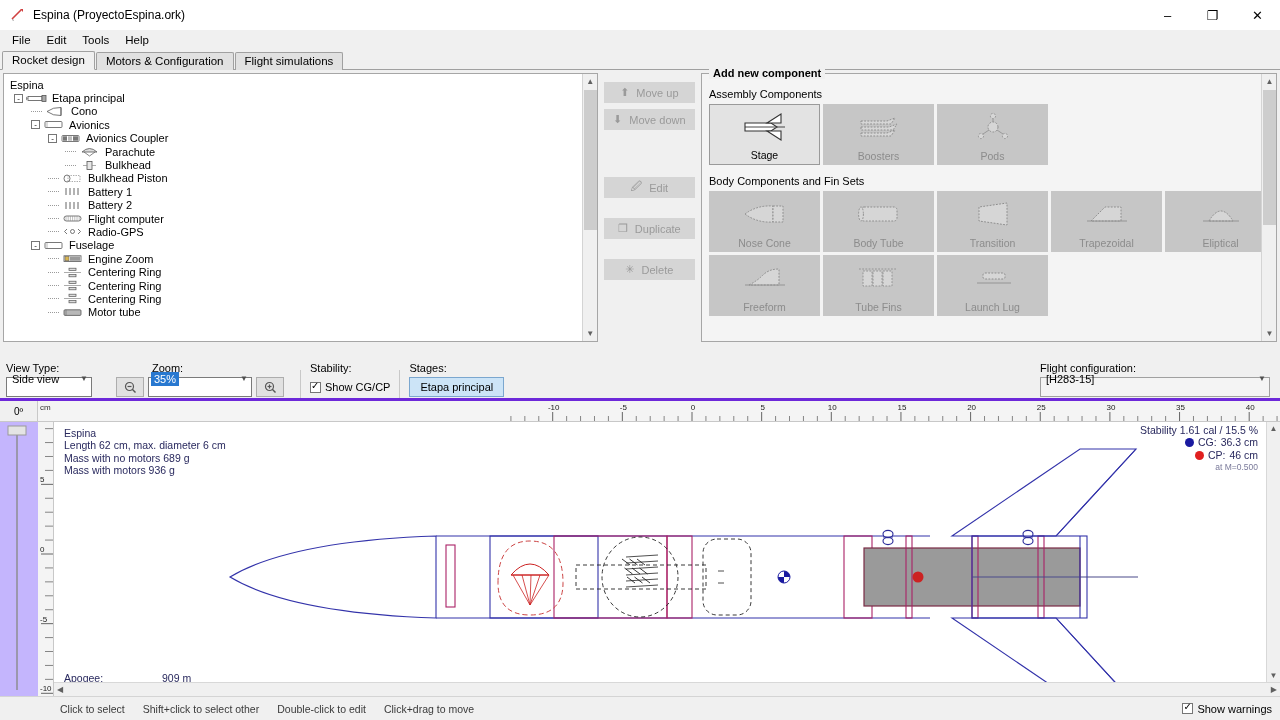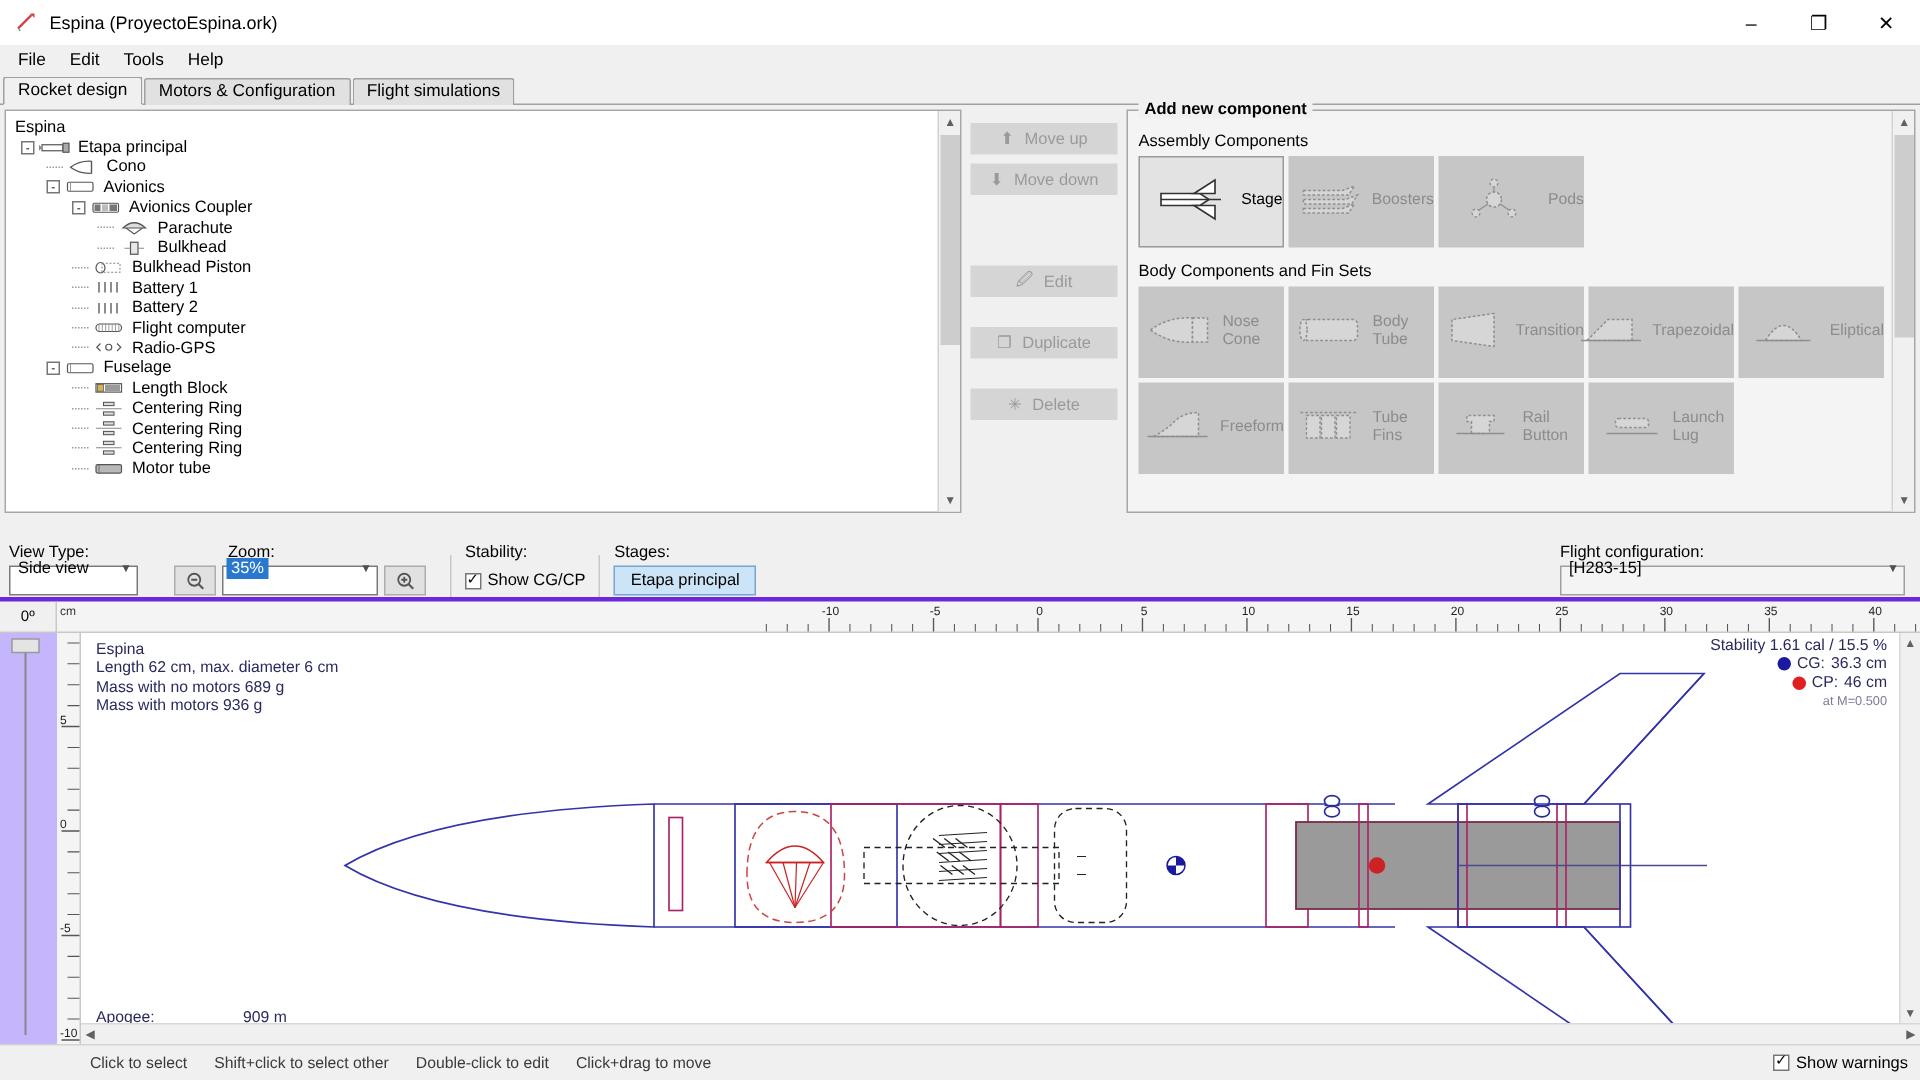--- a/index.html
+++ b/index.html
@@ -68,22 +68,22 @@
   
   .addpanel {
     flex: 1; border: 1px solid #a6a6a6; background: #f4f4f4; position: relative;
     padding: 0;
   }
   .addpanel-title { position: absolute; top: -7px; left: 7px; background: #f0f0f0; padding: 0 4px; font-weight: bold; font-size: 11px; }
   .addpanel-inner { padding: 14px 0 0 7px; height: 100%; overflow: hidden; position: relative; }
   .group-label { font-size: 11px; margin: 0 0 4px 0; }
   .comp-grid { display: flex; gap: 3px; margin-bottom: 10px; }
   .comp-btn {
-    width: 97px; height: 61px; background: #c6c6c6; display: flex; flex-direction: row;
-    align-items: center; justify-content: flex-end; padding-bottom: 3px; position: relative;
+    width: 111px; height: 61px; background: #c6c6c6; display: flex; flex-direction: column;
+    align-items: center; justify-content: flex-end; padding-bottom: 3px; position: relative; text-align: right;
   }
   .comp-btn.enabled { background: #e3e3e3; border: 1px solid #9a9a9a; }
   .comp-btn .clabel { font-size: 10.5px; color: #8c8c8c; }
   .comp-btn.enabled .clabel { color: #000; }
   .comp-icon { flex: 1; display: flex; align-items: center; justify-content: center; width: 100%; }
 
   
   .toolrow { flex: 0 0 40px; display: flex; align-items: flex-start; padding: 4px 0 0 0; position: relative; margin-top: 16px; }
   .tool-group { display: flex; flex-direction: column; }
   .tool-label { font-size: 11px; margin-bottom: 3px; }
@@ -285,21 +285,21 @@
             <span class="lbl">Fuselage</span>
           </div>
           <div class="tree-row">
             <span class="tree-indent" style="width: 38px;"></span>
             <span style="display: inline-block; width: 11px; border-top: 1px dotted rgb(154, 154, 154); height: 1px;"></span>
             <span class="ticon" style="margin-left: 3px;"><svg width="22" height="11" viewBox="0 0 22 11">
                 <rect x="2" y="2.8" width="17" height="5.6" fill="#fff" stroke="#555" stroke-width="0.8"></rect>
                 <rect x="3" y="3.4" width="4" height="4.4" fill="#d8b450" stroke="#555" stroke-width="0.5"></rect>
                 <rect x="8" y="3.4" width="10" height="4.4" fill="#9a9a9a"></rect>
               </svg></span>
-            <span class="lbl">Length Block</span>
+            <span class="lbl">Engine Zoom</span>
           </div>
           <div class="tree-row">
             <span class="tree-indent" style="width: 38px;"></span>
             <span style="display: inline-block; width: 11px; border-top: 1px dotted rgb(154, 154, 154); height: 1px;"></span>
             <span class="ticon" style="margin-left: 3px;"><svg width="22" height="11" viewBox="0 0 22 11">
                 <line x1="2" y1="5.5" x2="19" y2="5.5" stroke="#888" stroke-width="0.7"></line>
                 <rect x="7" y="1.2" width="7" height="2.2" fill="#ddd" stroke="#555" stroke-width="0.7"></rect>
                 <rect x="7" y="7.6" width="7" height="2.2" fill="#ddd" stroke="#555" stroke-width="0.7"></rect>
               </svg></span>
             <span class="lbl">Centering Ring</span>
@@ -463,29 +463,20 @@
             <div class="comp-btn">
               <div class="comp-icon">
                 <svg width="56" height="30" viewBox="0 0 56 30">
                   <rect x="12" y="8" width="9" height="15" fill="#d6d6d6" stroke="#8e8e8e" stroke-width="0.9" stroke-dasharray="1.8 1.4"></rect>
                   <rect x="22" y="8" width="9" height="15" fill="#d6d6d6" stroke="#8e8e8e" stroke-width="0.9" stroke-dasharray="1.8 1.4"></rect>
                   <rect x="32" y="8" width="9" height="15" fill="#d6d6d6" stroke="#8e8e8e" stroke-width="0.9" stroke-dasharray="1.8 1.4"></rect>
                   <line x1="8" y1="6" x2="46" y2="6" stroke="#8e8e8e" stroke-width="0.9" stroke-dasharray="1.8 1.4"></line>
                 </svg>
               </div>
               <div class="clabel">Tube Fins</div>
-            </div>
-            <div class="comp-btn">
-              <div class="comp-icon">
-                <svg width="56" height="30" viewBox="0 0 56 30">
-                  <path d="M22 20 L22 12 L19 12 L19 8 L37 8 L37 12 L34 12 L34 20 Z" fill="#d6d6d6" stroke="#8e8e8e" stroke-width="1" stroke-dasharray="1.8 1.4"></path>
-                  <line x1="12" y1="20" x2="44" y2="20" stroke="#8e8e8e" stroke-width="0.9"></line>
-                </svg>
-              </div>
-              <div class="clabel">Rail Button</div>
             </div>
             <div class="comp-btn">
               <div class="comp-icon">
                 <svg width="56" height="30" viewBox="0 0 56 30">
                   <rect x="18" y="10" width="22" height="6" rx="2" fill="#d6d6d6" stroke="#8e8e8e" stroke-width="1" stroke-dasharray="1.8 1.4"></rect>
                   <line x1="12" y1="20" x2="46" y2="20" stroke="#8e8e8e" stroke-width="0.9"></line>
                 </svg>
               </div>
               <div class="clabel">Launch Lug</div>
             </div>

